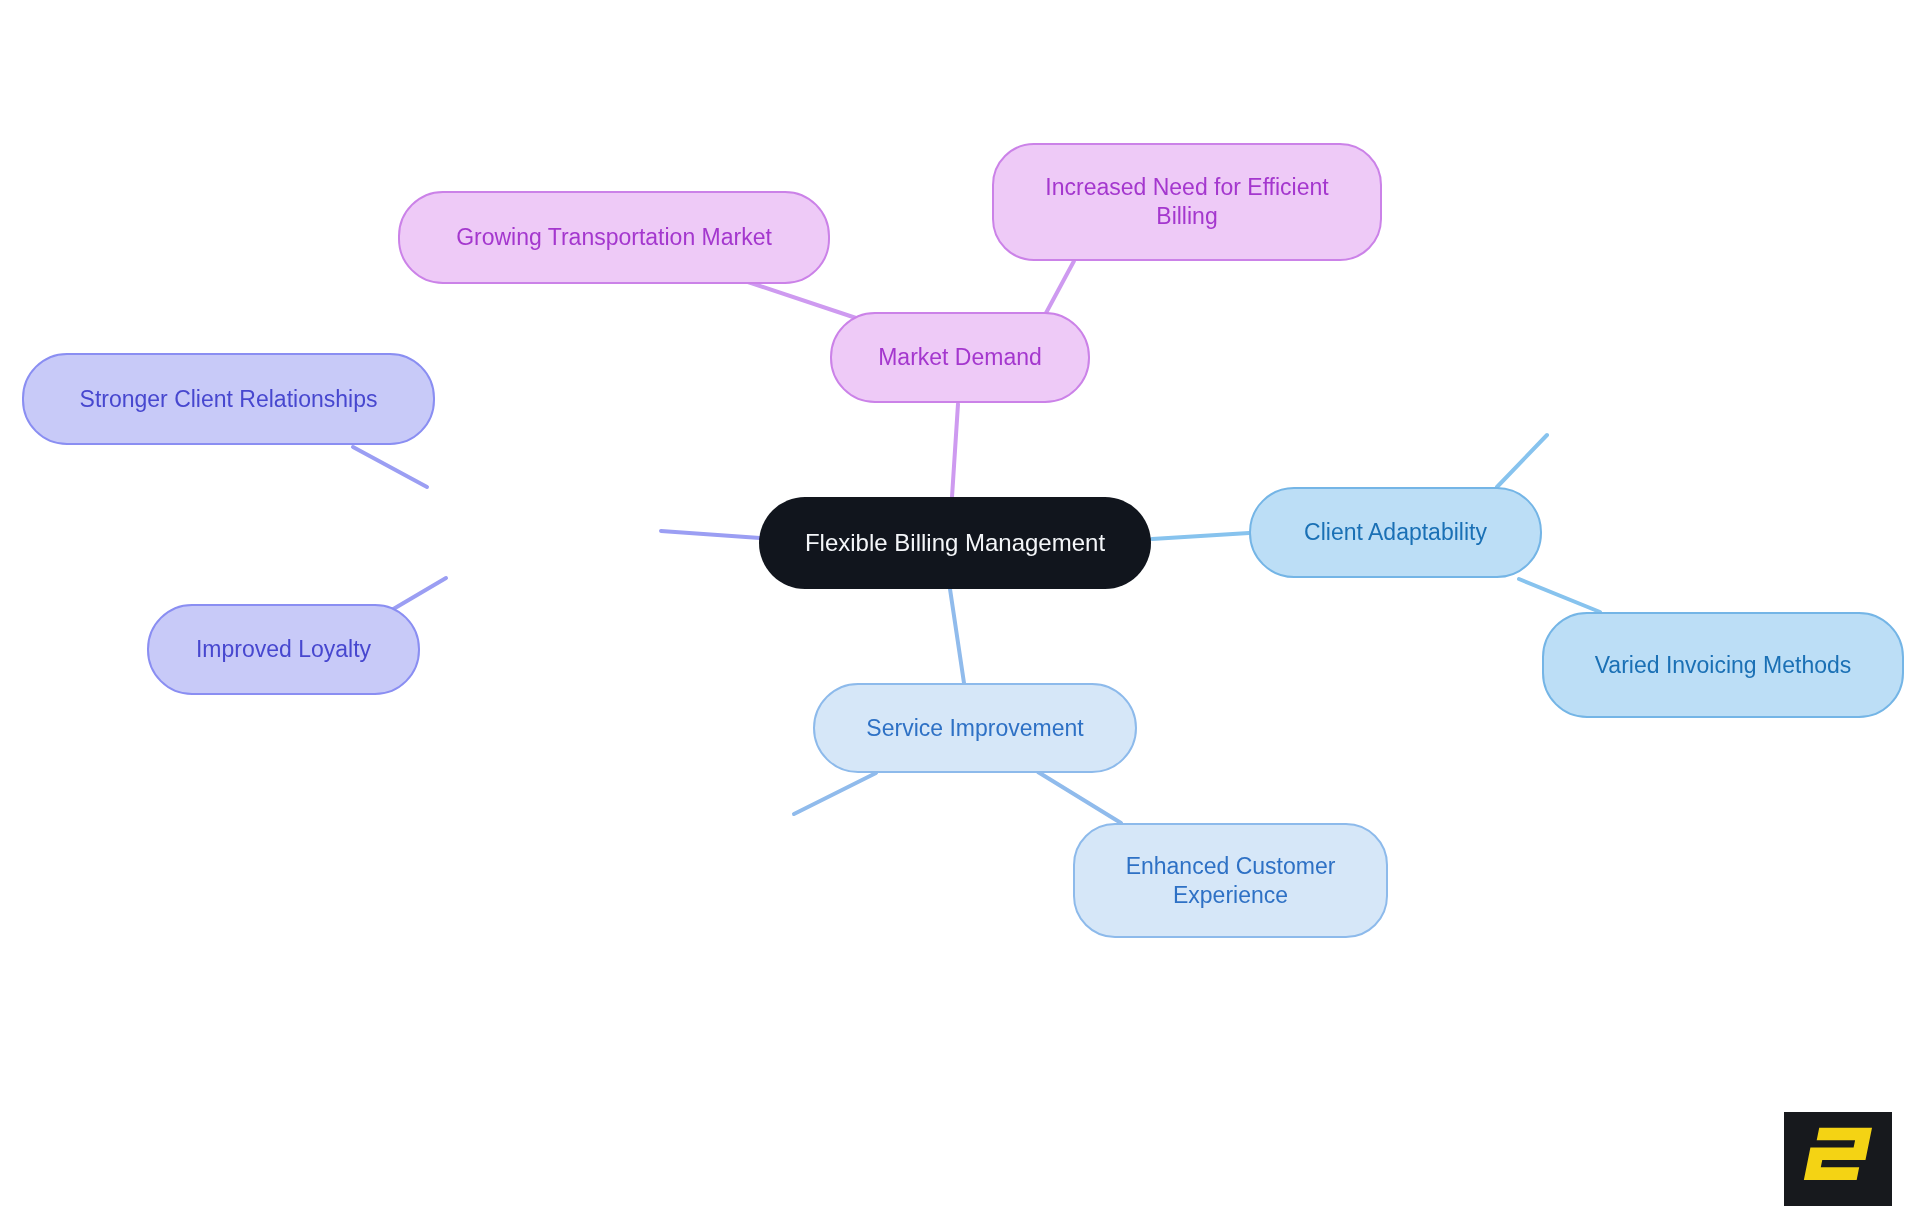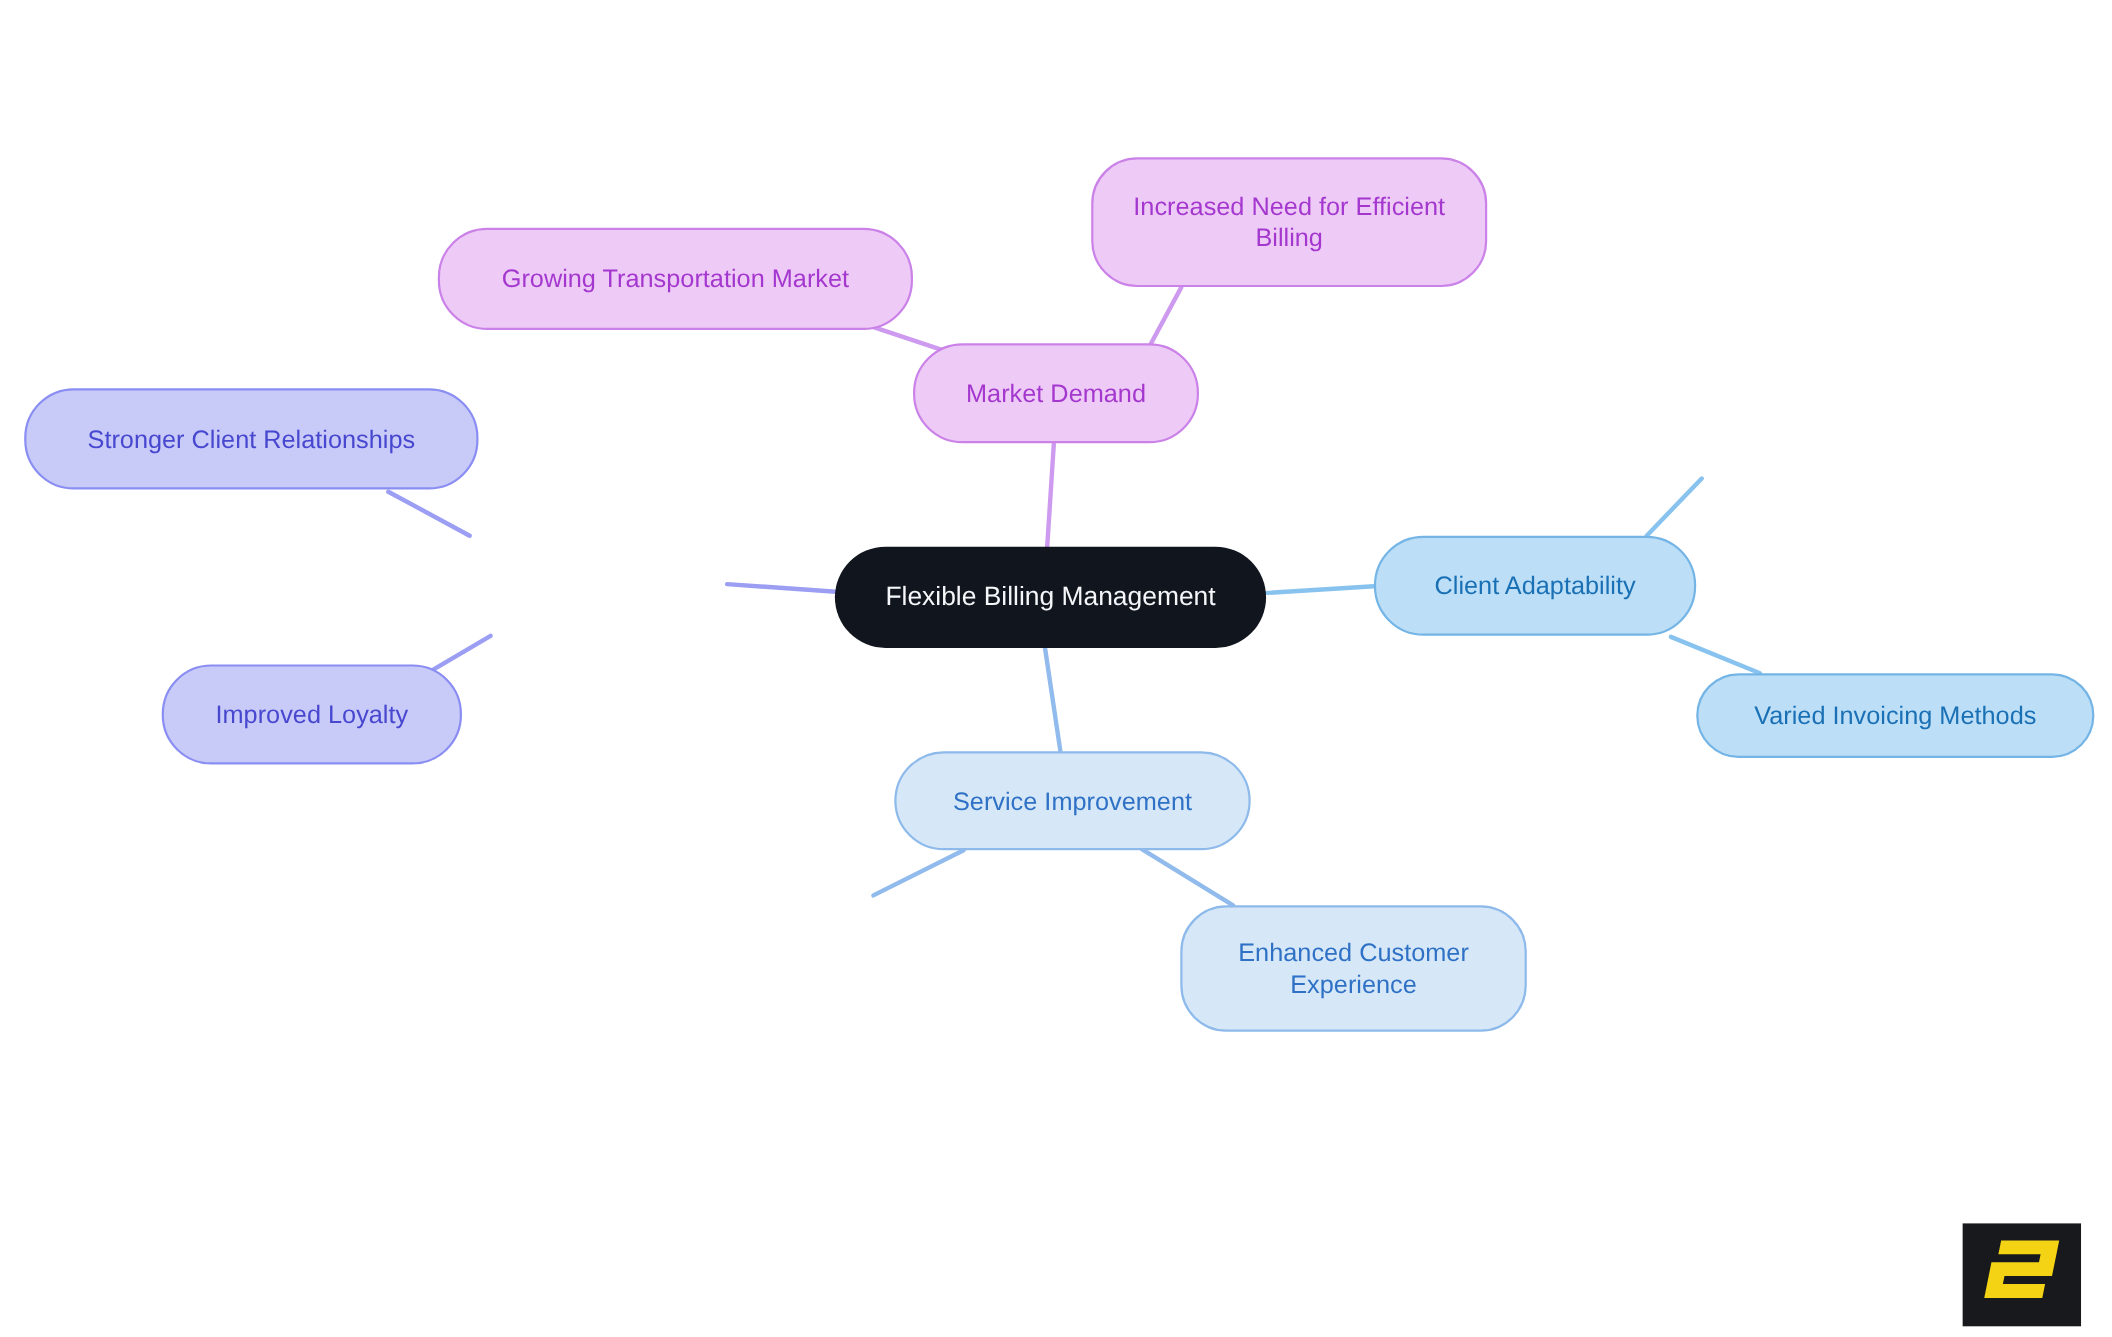--- a/index.html
+++ b/index.html
@@ -82,38 +82,38 @@
     <line x1="1038" y1="772" x2="1121" y2="823" stroke="#90BBEC"></line>
   </svg>
 
   <div class="node central single" style="left:759px; top:497px; width:392px; height:92px;">
     <span>Flexible Billing Management</span>
   </div>
 
   <div class="node market single" style="left:830px; top:312px; width:260px; height:91px;">
     <span>Market Demand</span>
   </div>
-  <div class="node market single" style="left:398px; top:191px; width:432px; height:93px;margin-top:16px;">
+  <div class="node market single" style="left:398px; top:191px; width:432px; height:93px;">
     <span>Growing Transportation Market</span>
   </div>
-  <div class="node market wrap" style="left:992px; top:143px; width:360px; height:118px; border-radius:42px;">
+  <div class="node market wrap" style="left:992px; top:143px; width:390px; height:118px; border-radius:42px;">
     <span>Increased Need for Efficient Billing</span>
   </div>
 
   <div class="node retention single" style="left:22px; top:353px; width:413px; height:92px;">
     <span>Stronger Client Relationships</span>
   </div>
   <div class="node retention single" style="left:147px; top:604px; width:273px; height:91px;text-align:center;">
     <span>Improved Loyalty</span>
   </div>
 
   <div class="node adaptability single" style="left:1249px; top:487px; width:293px; height:91px;text-align:center;">
     <span>Client Adaptability</span>
   </div>
-  <div class="node adaptability single" style="left:1542px; top:612px; width:362px; height:77px;">
+  <div class="node adaptability single" style="left:1542px; top:612px; width:362px; height:106px;">
     <span>Varied Invoicing Methods</span>
   </div>
 
   <div class="node service single" style="left:813px; top:683px; width:324px; height:90px;">
     <span>Service Improvement</span>
   </div>
   <div class="node service wrap" style="left:1073px; top:823px; width:315px; height:115px; border-radius:42px;">
     <span>Enhanced Customer Experience</span>
   </div>
 

